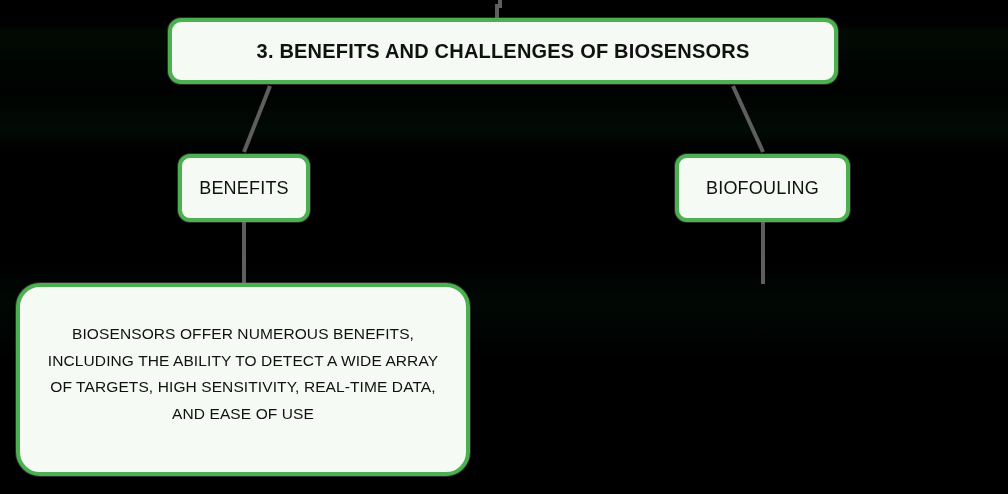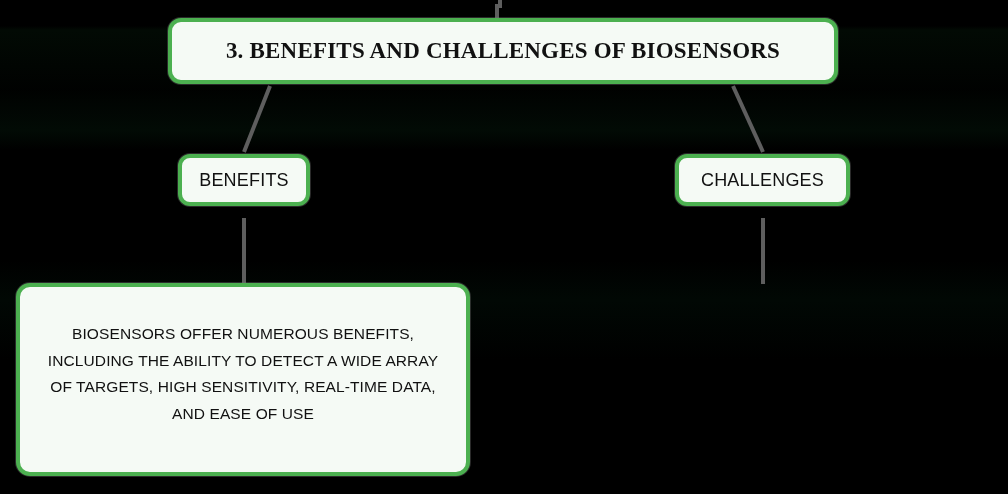--- a/index.html
+++ b/index.html
@@ -57,29 +57,28 @@
   }
 
   .node-title {
     left: 168px;
     top: 18px;
     width: 670px;
     height: 66px;
     border-radius: 13px;
   }
   .node-title .label {
-    font-size: 23px;
+    font-size: 20px;
     font-weight: bold;
     letter-spacing: 0.2px;
     line-height: 1.2;
-    font-family: Liberation Serif, serif;
   }
 
   .node-branch {
-    height: 52px;
+    height: 68px;
     border-radius: 12px;
   }
   .node-branch .label {
     font-size: 18px;
     font-weight: normal;
     letter-spacing: 0.2px;
   }
   .node-benefits {
     left: 178px;
     top: 154px;
@@ -87,21 +86,21 @@
   }
   .node-challenges {
     left: 675px;
     top: 154px;
     width: 175px;
   }
 
   .node-detail {
     align-items: flex-start;
     justify-content: center;
-    border-radius: 14px;
+    border-radius: 24px;
   }
   .node-detail .label {
     display: block;
     font-size: 15.5px;
     line-height: 1.72;
     letter-spacing: 0.1px;
     padding: 0 18px;
     white-space: pre-line;
   }
   .node-benefits-detail {
@@ -143,21 +142,21 @@
 
   <div class="node node-title">
     <span class="label">3. BENEFITS AND CHALLENGES OF BIOSENSORS</span>
   </div>
 
   <div class="node node-branch node-benefits">
     <span class="label">BENEFITS</span>
   </div>
 
   <div class="node node-branch node-challenges">
-    <span class="label">CHALLENGES</span>
+    <span class="label">BIOFOULING</span>
   </div>
 
   <div class="node node-detail node-benefits-detail">
     <span class="label">BIOSENSORS OFFER NUMEROUS BENEFITS,
 INCLUDING THE ABILITY TO DETECT A WIDE ARRAY
 OF TARGETS, HIGH SENSITIVITY, REAL-TIME DATA,
 AND EASE OF USE</span>
   </div>
 
 

